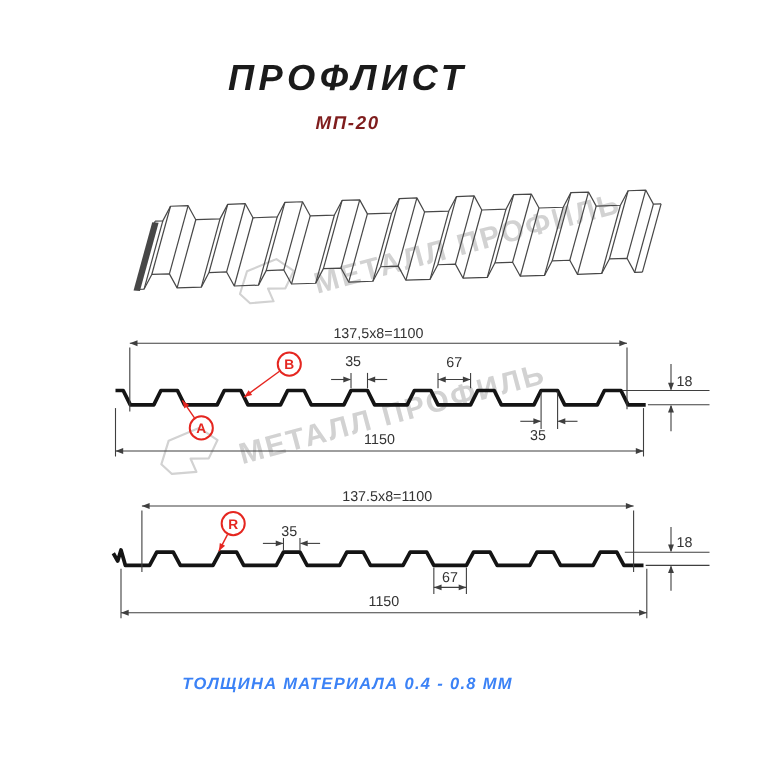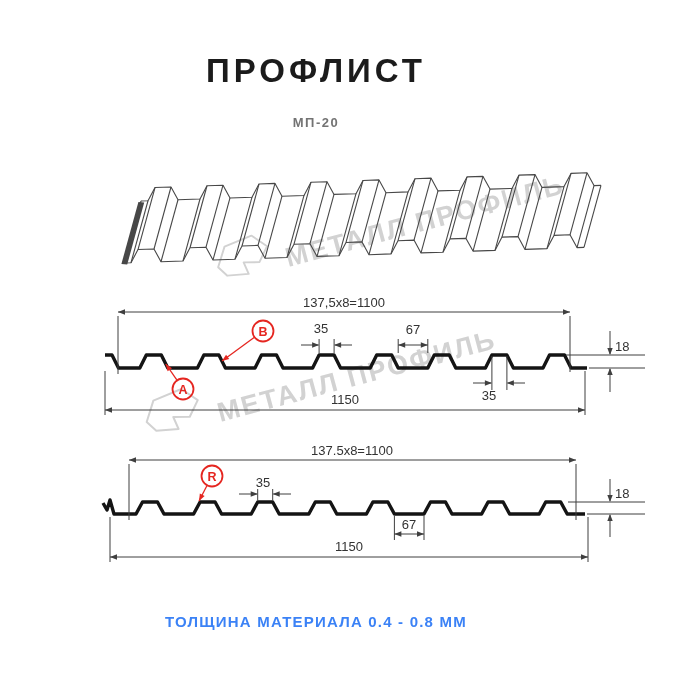--- a/index.html
+++ b/index.html
@@ -1,19 +1,19 @@
 <!DOCTYPE html>
 <html><head>
 <meta charset="utf-8">
 <style>
   html,body{margin:0;padding:0;width:700px;height:700px;background:#ffffff;overflow:hidden;}
   body{position:relative;font-family:"Liberation Sans",sans-serif;}
-  .abs-center{position:absolute;left:0;width:632px;text-align:center;}
+  .abs-center{position:absolute;left:0;width:632px;text-align:center;font-style:italic;}
   #page-title{top:52px;font-size:33px;font-weight:bold;letter-spacing:4px;color:#1b1b1b;}
-  #page-subtitle{top:115px;font-size:13px;font-weight:bold;letter-spacing:1.5px;color:#737373;}
+  #page-subtitle{top:102px;font-size:17px;font-weight:bold;letter-spacing:1.5px;color:#7f1d1d;}
   #footer-note{top:613px;font-size:15px;font-weight:600;letter-spacing:1.2px;color:#3b82f6;}
   .wm{position:absolute;display:flex;align-items:flex-end;gap:12px;transform:rotate(-15deg);transform-origin:0 100%;z-index:1;}
   .wm-text{font-size:27px;font-weight:bold;letter-spacing:2px;white-space:nowrap;line-height:1;}
   #wm1{left:222px;top:244px;}
   #wm2{left:150px;top:398px;}
   #drawing{position:absolute;left:0;top:0;z-index:2;}
   text.dim{font-size:13px;fill:#333333;}
   text.redt{font-size:12.5px;font-weight:bold;}
 </style>
 </head>

